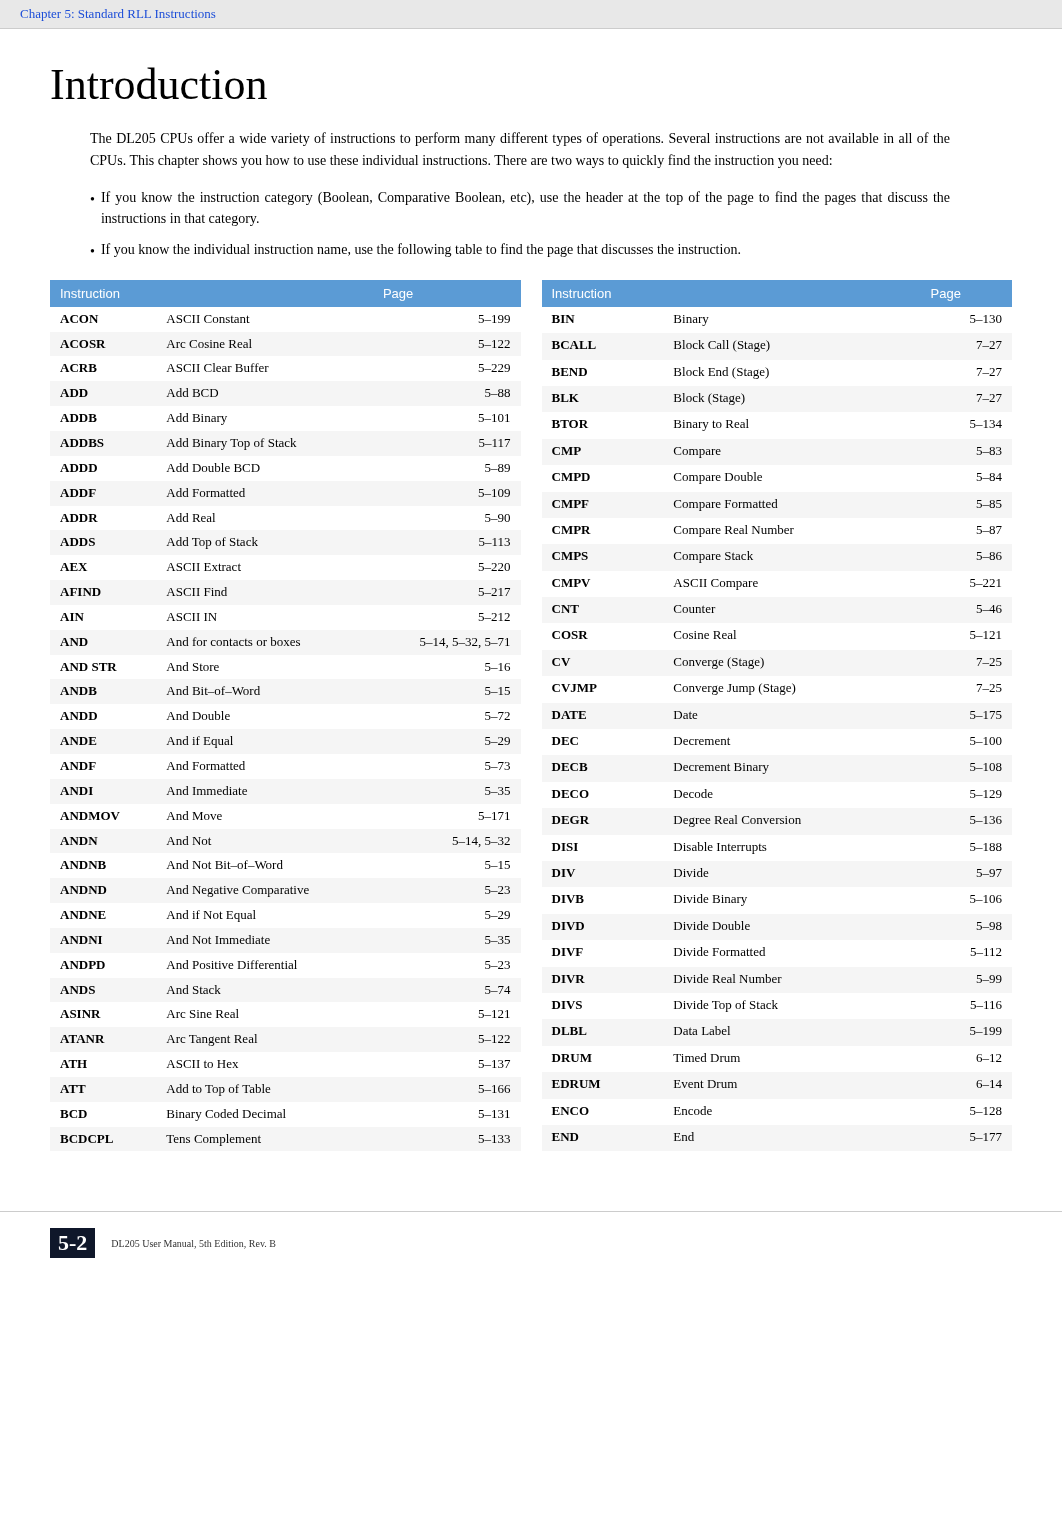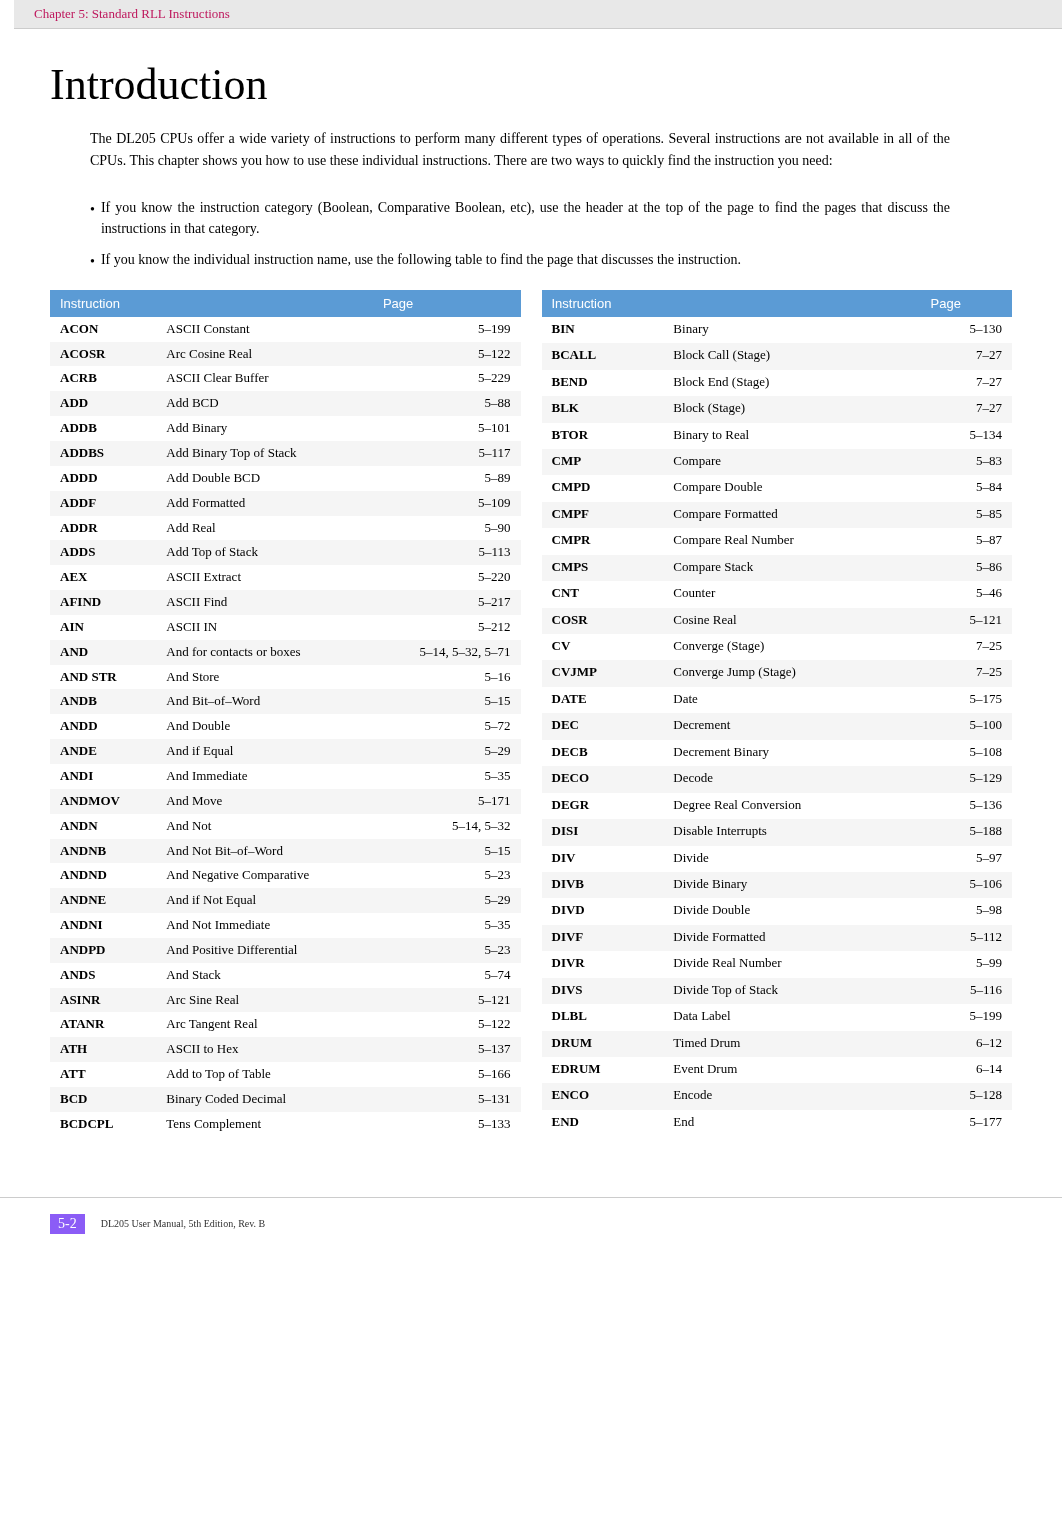--- a/index.html
+++ b/index.html
@@ -10,40 +10,39 @@
       width: 1062px;
       min-height: 1525px;
       font-size: 14px;
     }
 
     
     .breadcrumb-bar {
       background: #e8e8e8;
       padding: 6px 20px;
       font-size: 13px;
-      color: #be185d;
+      color: #1d4ed8;
       border-bottom: 1px solid #ccc;
-      margin-left: 14px;
     }
 
     .main-content {
       padding: 30px 50px 40px 50px;
     }
 
     h1.intro-title {
       font-size: 44px;
       font-weight: normal;
       font-family: Georgia, serif;
       margin-bottom: 18px;
       color: #000;
     }
 
     .intro-text {
       margin-left: 40px;
-      margin-bottom: 24px;
+      margin-bottom: 14px;
       font-size: 14px;
       line-height: 1.6;
       text-align: justify;
       max-width: 860px;
     }
 
     .bullet-list {
       margin-left: 40px;
       margin-bottom: 18px;
       max-width: 860px;
@@ -114,25 +113,25 @@
     
     .footer {
       display: flex;
       align-items: center;
       padding: 16px 50px;
       margin-top: 20px;
       border-top: 1px solid #ccc;
     }
 
     .footer-page-num {
-      font-size: 14px;
-      font-weight: normal;
+      font-size: 22px;
+      font-weight: bold;
       color: #000;
       margin-right: 16px;
-      background: #8b5cf6;
+      background: #0f172a;
       color: #fff;
       padding: 2px 8px;
     }
 
     .footer-text {
       font-size: 10px;
       color: #333;
     }
   </style>
 </head>
@@ -259,20 +258,25 @@
       <td class="abbr-col">ANDD</td>
       <td>And Double</td>
       <td class="page-col">5–72</td>
     </tr>
           <tr>
       <td class="abbr-col">ANDE</td>
       <td>And if Equal</td>
       <td class="page-col">5–29</td>
     </tr>
           <tr>
+      <td class="abbr-col">ANDF</td>
+      <td>And Formatted</td>
+      <td class="page-col">5–73</td>
+    </tr>
+          <tr>
       <td class="abbr-col">ANDI</td>
       <td>And Immediate</td>
       <td class="page-col">5–35</td>
     </tr>
           <tr>
       <td class="abbr-col">ANDMOV</td>
       <td>And Move</td>
       <td class="page-col">5–171</td>
     </tr>
           <tr>
@@ -399,20 +403,25 @@
       <td class="abbr-col">CMPR</td>
       <td>Compare Real Number</td>
       <td class="page-col">5–87</td>
     </tr>
           <tr>
       <td class="abbr-col">CMPS</td>
       <td>Compare Stack</td>
       <td class="page-col">5–86</td>
     </tr>
           <tr>
+      <td class="abbr-col">CMPV</td>
+      <td>ASCII Compare</td>
+      <td class="page-col">5–221</td>
+    </tr>
+          <tr>
       <td class="abbr-col">CNT</td>
       <td>Counter</td>
       <td class="page-col">5–46</td>
     </tr>
           <tr>
       <td class="abbr-col">COSR</td>
       <td>Cosine Real</td>
       <td class="page-col">5–121</td>
     </tr>
           <tr>

